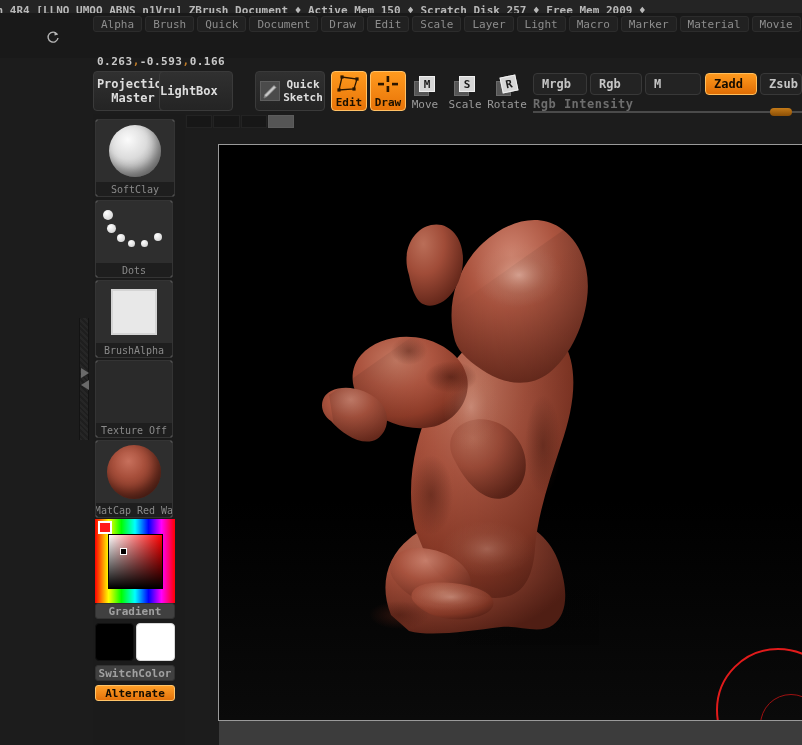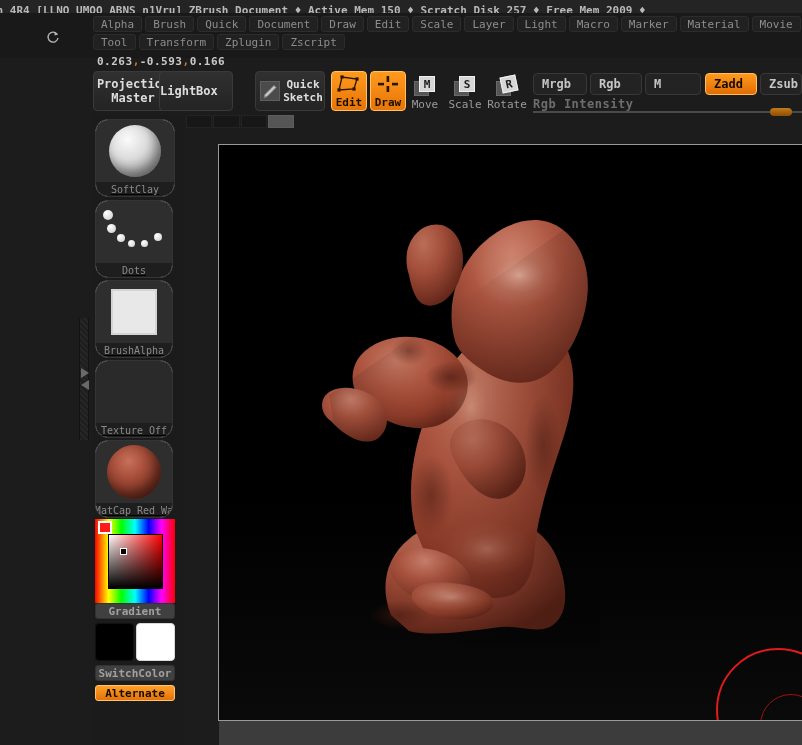--- a/index.html
+++ b/index.html
@@ -182,22 +182,22 @@
   }
   .seg.active { background: #555; border-color: #5c5c5c; }
 
   
   .sidebar {
     position: absolute; left: 93px; top: 114px; width: 92px; height: 631px;
     background: #1b1b1b;
   }
   .pal-item {
     position: absolute; left: 2px; width: 78px;
-    background: #e5e5e5; border: 1px solid #343434; border-radius: 13px;
-    overflow: hidden; cursor: pointer; text-decoration: underline;
+    background: #e5e5e5; border: 1px solid #343434; border-radius: 3px;
+    overflow: hidden; cursor: pointer;
   }
   .pal-thumb {
     width: 100%; height: 62px;
     background: #2e2e2e;
     display: flex; align-items: center; justify-content: center;
   }
   .pal-label {
     width: 100%; height: 14px; background: #1e1e1e;
     color: #8a8a8a; font-size: 10px;
     font-family: "DejaVu Sans Mono", monospace;
@@ -362,26 +362,20 @@
           <div class="menu-item">Draw</div>
           <div class="menu-item">Edit</div>
           <div class="menu-item">Scale</div>
           <div class="menu-item">Layer</div>
           <div class="menu-item">Light</div>
           <div class="menu-item">Macro</div>
           <div class="menu-item">Marker</div>
           <div class="menu-item">Material</div>
           <div class="menu-item">Movie</div>
           <div class="menu-item">Picker</div>
-        </div>
-      <div class="menu-row" id="menu-row-2">
-          <div class="menu-item">Tool</div>
-          <div class="menu-item">Transform</div>
-          <div class="menu-item">Zplugin</div>
-          <div class="menu-item">Zscript</div>
         </div>
     </div>
   </div>
 
   <div class="coord">
     <span>0.263</span><span class="sep">,</span><span>-0.593</span><span class="sep">,</span><span>0.166</span>
   </div>
 
   <div class="toolbar">
 

